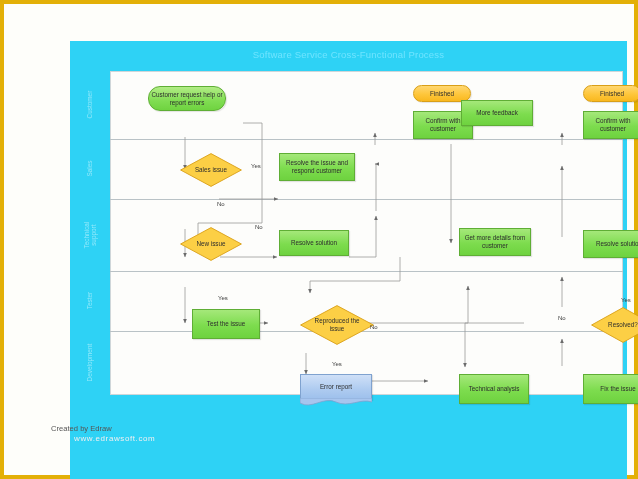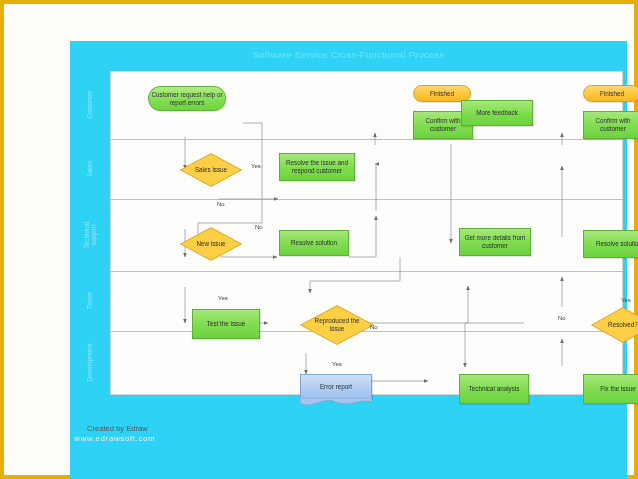--- a/index.html
+++ b/index.html
@@ -109,21 +109,21 @@
     width:76%;
   }
   .edge-label{
     position:absolute;
     font-size:6px;
     color:#3a3a3a;
     white-space:nowrap;
   }
   #caption{
     position:absolute;left:47px;top:420px;
-    font-size:7.6px;color:#555;margin-left:36px;
+    font-size:7.6px;color:#555;
   }
   #watermark{
     position:absolute;left:70px;top:430px;
     font-size:8px;color:#efeff1;letter-spacing:.6px;
   }
 </style>
 </head>
 <body>
 
 <div id="page-frame">

